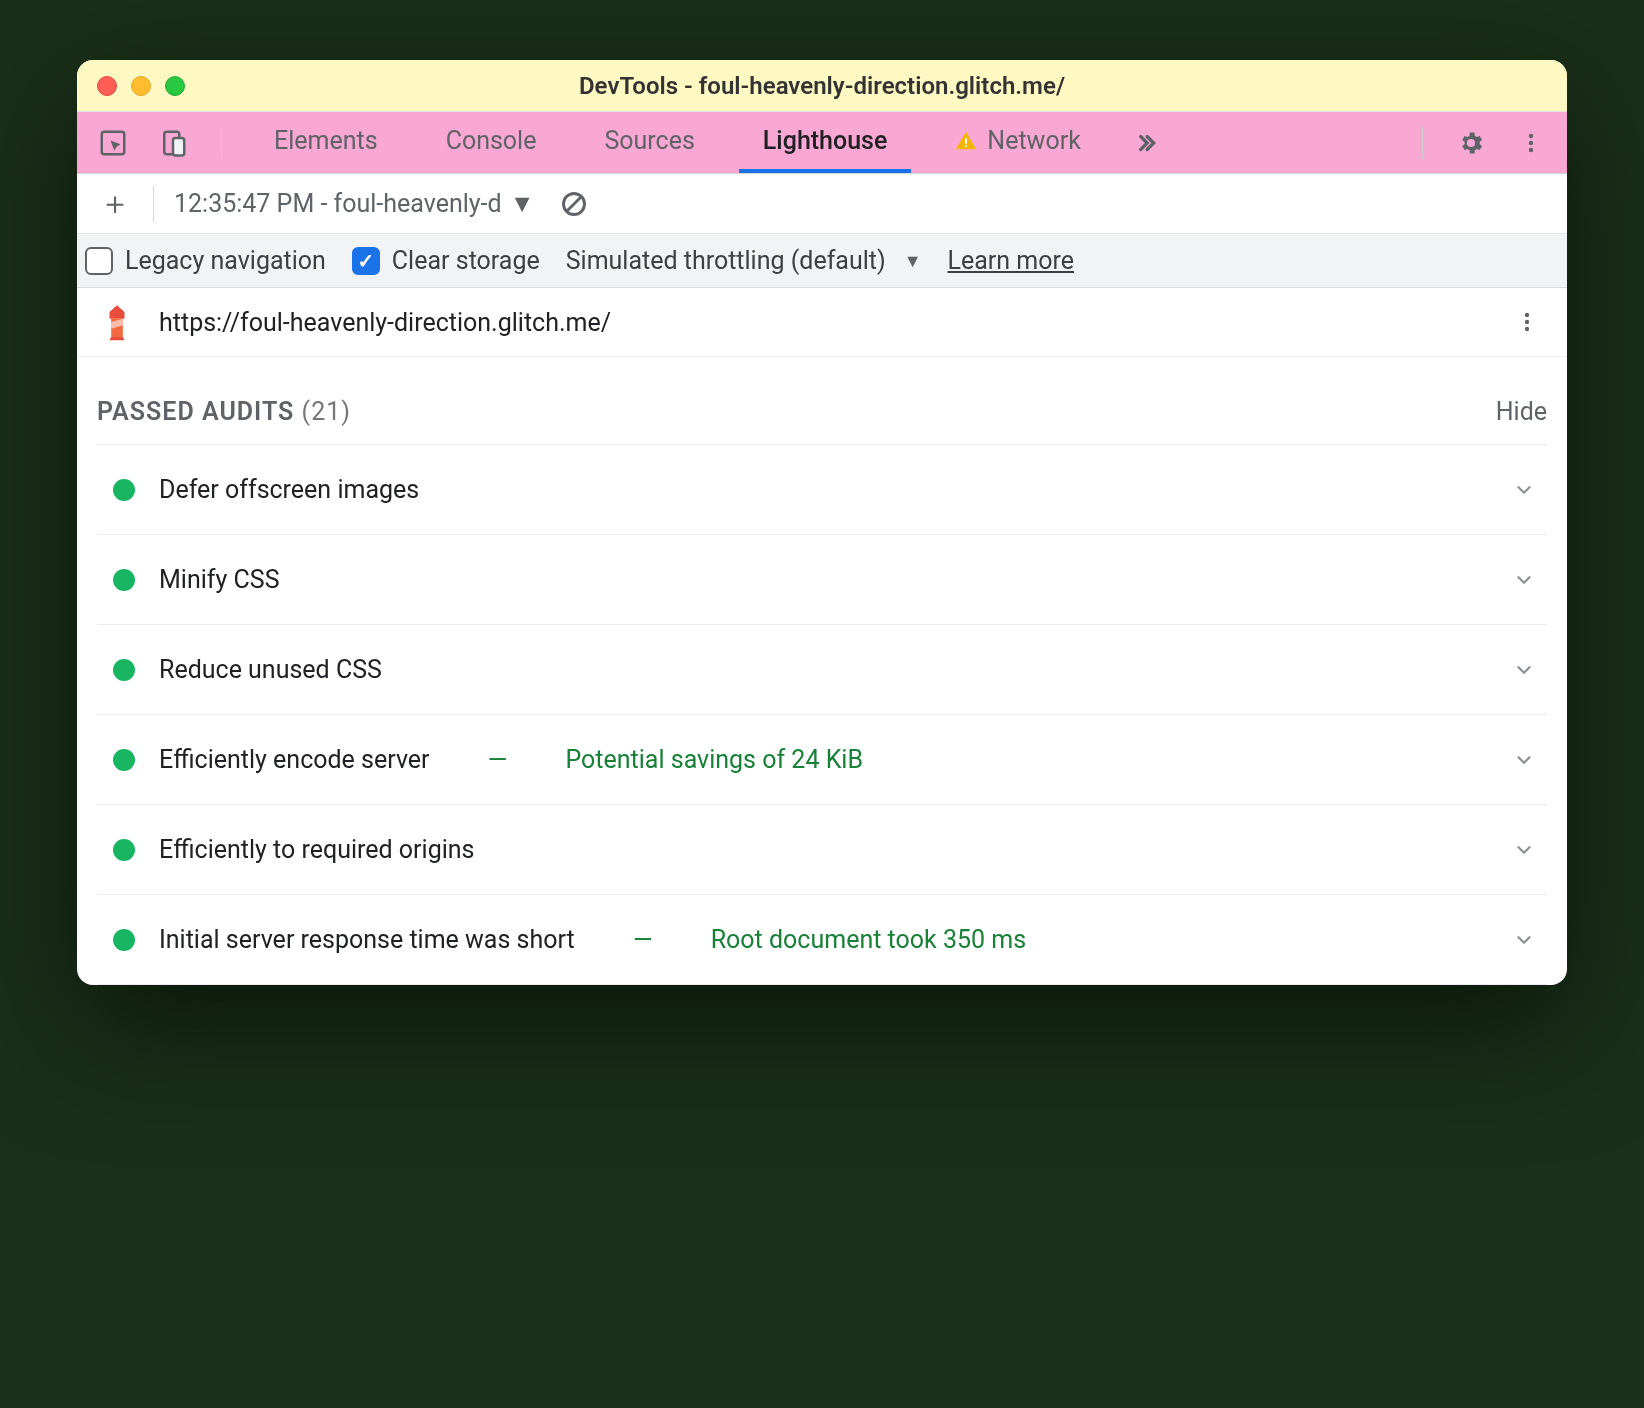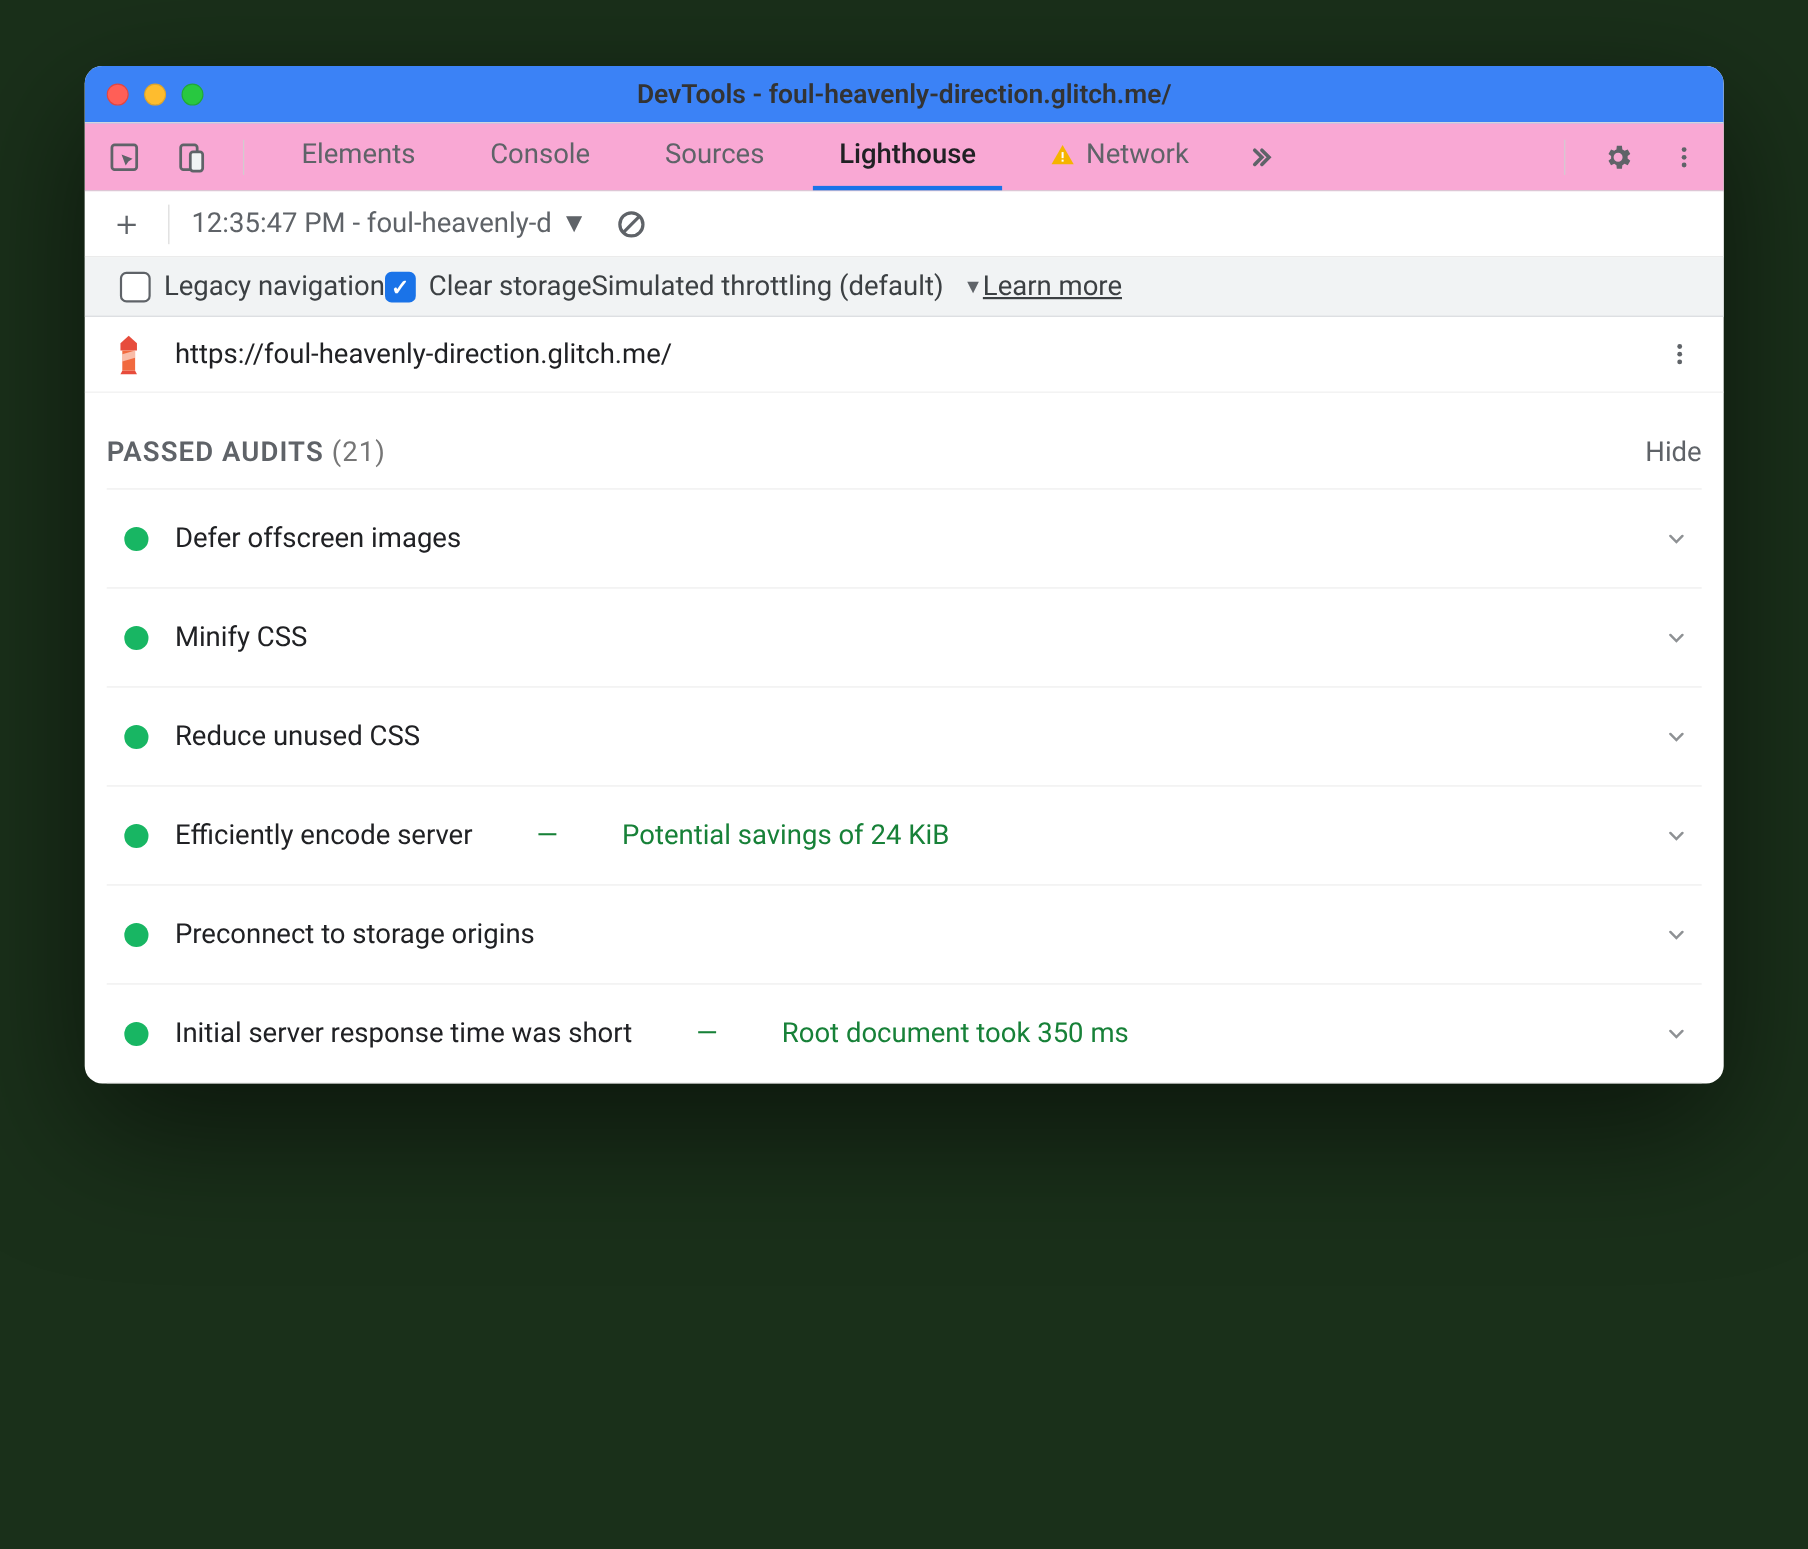--- a/index.html
+++ b/index.html
@@ -16,21 +16,21 @@
   .window {
     width: 1490px;
     background: #fff;
     border-radius: 16px;
     box-shadow: 0 40px 120px rgba(0,0,0,0.55);
     overflow: hidden;
   }
   
   .titlebar {
     height: 52px;
-    background: #3b82f6;
+    background: #fef9c3;
     display: flex;
     align-items: center;
     padding: 0 20px;
     border-bottom: 1px solid #e4e0da;
     position: relative;
   }
   .traffic {
     display: flex; gap: 14px; align-items: center;
   }
   .traffic .dot {
@@ -86,22 +86,22 @@
   }
   .divider-v2 {
     width:1px; height:36px; background:#d6d6d6;
   }
   .report-select {
     display:flex; align-items:center; gap:8px; color:#5f6368;
   }
   
   .optbar {
     background:#f1f3f4;border-bottom:1px solid #d8dadd;
-    display:flex;align-items:flex-start;
-    padding:12px 32px;font-size:25px;color:#3c4043;
+    display:flex;align-items:flex-start;gap:26px;
+    padding:12px 8px;font-size:25px;color:#3c4043;
   }
   .checkbox {
     width:28px;height:28px;border:2.5px solid #5f6368;border-radius:6px;
     display:inline-flex;align-items:center;justify-content:center;
     background:#fff;
   }
   .checkbox.checked {
     background:#1a73e8;border-color:#1a73e8;color:#fff;font-size:20px;font-weight:900;
   }
   .optlabel { display:flex; align-items:center; gap:12px; }
@@ -297,21 +297,21 @@
             </svg>
           </span>
         </div>
         <div class="audit"><span class="status-dot"></span><span class="audit-title">Efficiently encode server</span> &nbsp;<span class="audit-dash">—</span>&nbsp; <span class="audit-extra">Potential savings of 24 KiB</span><span class="grow"></span><span class="chev">
             <svg width="22" height="22" viewBox="0 0 24 24" fill="none" stroke="#8e9194" stroke-width="2.5" stroke-linecap="round">
               <path d="M6 9l6 6 6-6"></path>
             </svg>
           </span></div>
         <div class="audit">
           <span class="status-dot"></span>
-          <span class="audit-title">Preconnect to storage origins</span>
+          <span class="audit-title">Efficiently to required origins</span>
           <span class="grow"></span>
           <span class="chev">
             <svg width="22" height="22" viewBox="0 0 24 24" fill="none" stroke="#8e9194" stroke-width="2.5" stroke-linecap="round">
               <path d="M6 9l6 6 6-6"></path>
             </svg>
           </span>
         </div>
         <div class="audit"><span class="status-dot"></span><span class="audit-title">Initial server response time was short</span> &nbsp;<span class="audit-dash">—</span>&nbsp; <span class="audit-extra">Root document took 350 ms</span><span class="grow"></span><span class="chev">
             <svg width="22" height="22" viewBox="0 0 24 24" fill="none" stroke="#8e9194" stroke-width="2.5" stroke-linecap="round">
               <path d="M6 9l6 6 6-6"></path>

